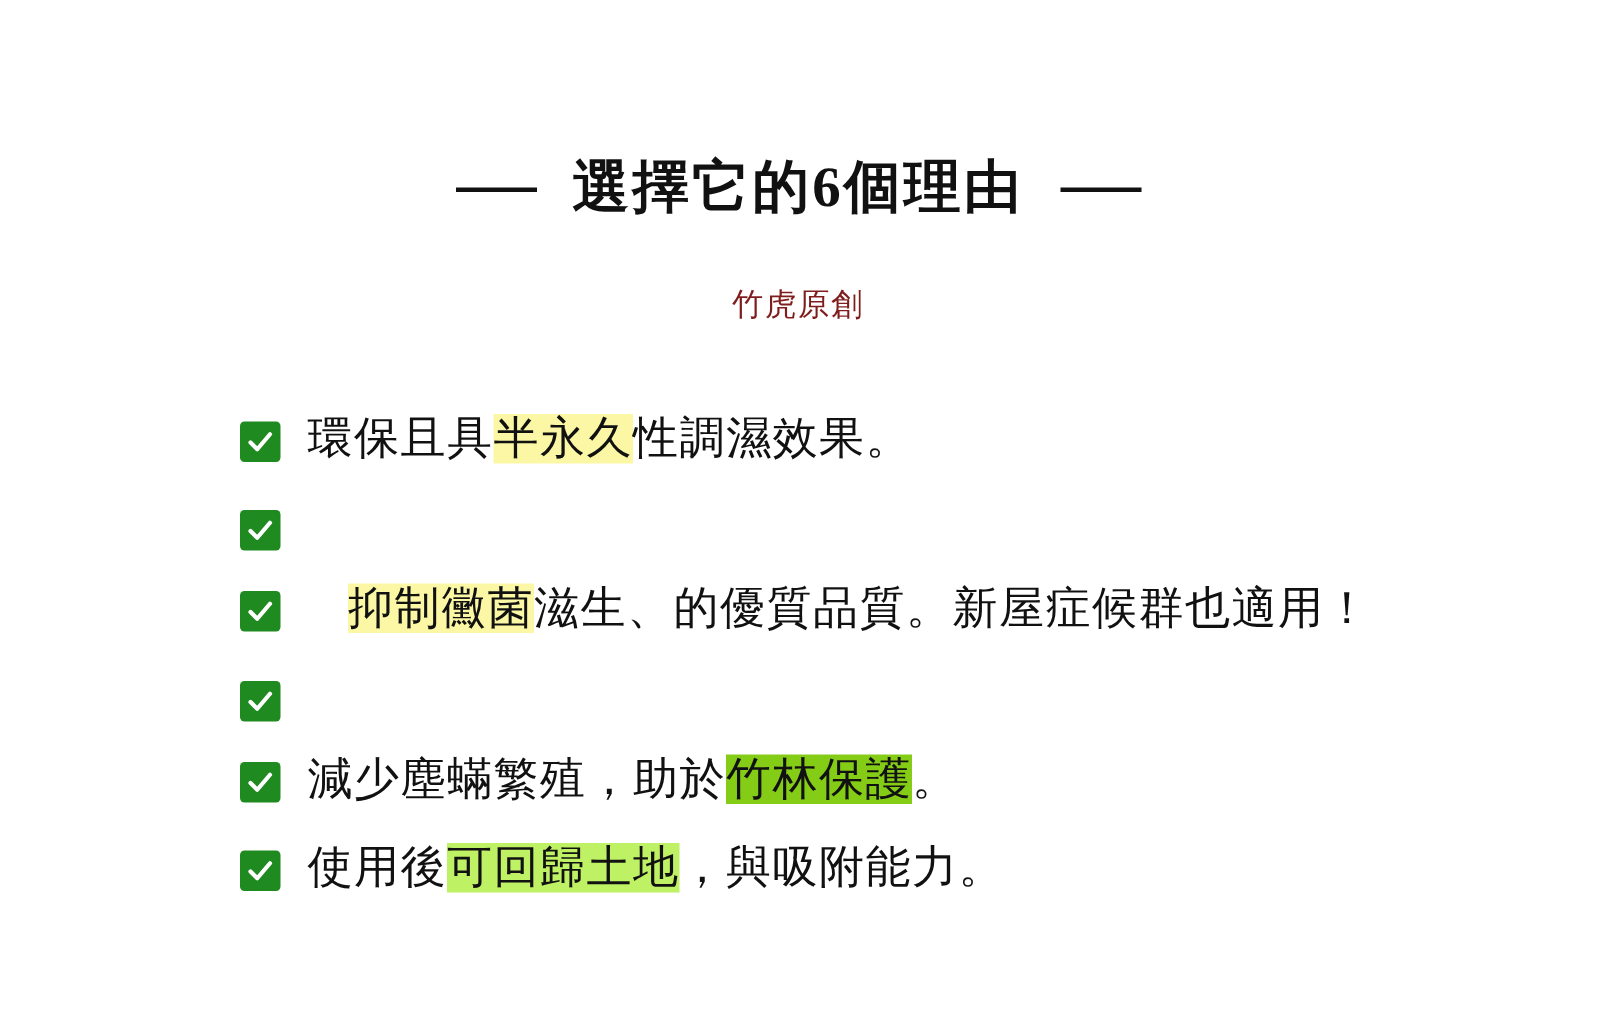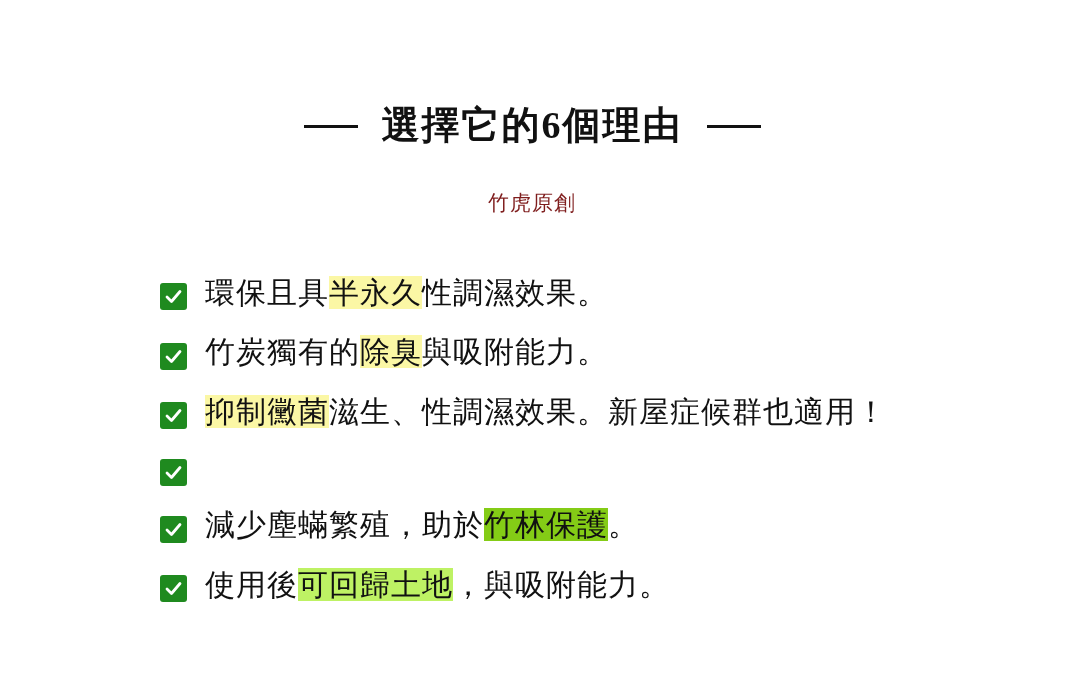--- a/index.html
+++ b/index.html
@@ -56,21 +56,21 @@
   }
 
   
   .list {
     margin: 56px 0 0 0;
     padding: 0 0 0 160px;
     list-style: none;
   }
   .list-item {
     display: flex;
-    align-items: center;
+    align-items: flex-start;
     gap: 18px;
     margin-bottom: 19px;
     line-height: 1.35;
   }
   .check {
     flex: 0 0 auto;
     width: 27px;
     height: 27px;
     background: #1f8a1f;
     border-radius: 3px;
@@ -115,29 +115,28 @@
           </svg>
         </span>
         <span class="text"><span>環保且具</span><span class="hl" style="background: rgb(251, 247, 165);">半永久</span><span>性調濕效果。</span></span>
       </li>
       <li class="list-item">
         <span class="check" style="background: rgb(31, 138, 31);">
           <svg width="21" height="21" viewBox="0 0 21 21">
             <path d="M4 11 L8.5 15.5 L17 5.5" fill="none" stroke="#ffffff" stroke-width="2.8" stroke-linecap="round" stroke-linejoin="round"></path>
           </svg>
         </span>
-        <span class="text"><span>竹炭獨有的</span><span class="hl" style="background: rgb(251, 247, 165);">除臭</span><span>與吸附能力。</span></span>
       </li>
       <li class="list-item">
         <span class="check" style="background: rgb(31, 138, 31);">
           <svg width="21" height="21" viewBox="0 0 21 21">
             <path d="M4 11 L8.5 15.5 L17 5.5" fill="none" stroke="#ffffff" stroke-width="2.8" stroke-linecap="round" stroke-linejoin="round"></path>
           </svg>
         </span>
-        <span class="text"><span class="hl" style="background: rgb(251, 247, 165);">抑制黴菌</span><span>滋生、性調濕效果。新屋症候群也適用！</span></span>
+        <span class="text"><span class="hl" style="background: rgb(251, 247, 165); margin-left: 27px;">抑制黴菌</span><span>滋生、的優質品質。新屋症候群也適用！</span></span>
       </li>
       <li class="list-item">
         <span class="check" style="background: rgb(31, 138, 31);">
           <svg width="21" height="21" viewBox="0 0 21 21">
             <path d="M4 11 L8.5 15.5 L17 5.5" fill="none" stroke="#ffffff" stroke-width="2.8" stroke-linecap="round" stroke-linejoin="round"></path>
           </svg>
         </span>
       </li>
       <li class="list-item">
         <span class="check" style="background: rgb(31, 138, 31);">

